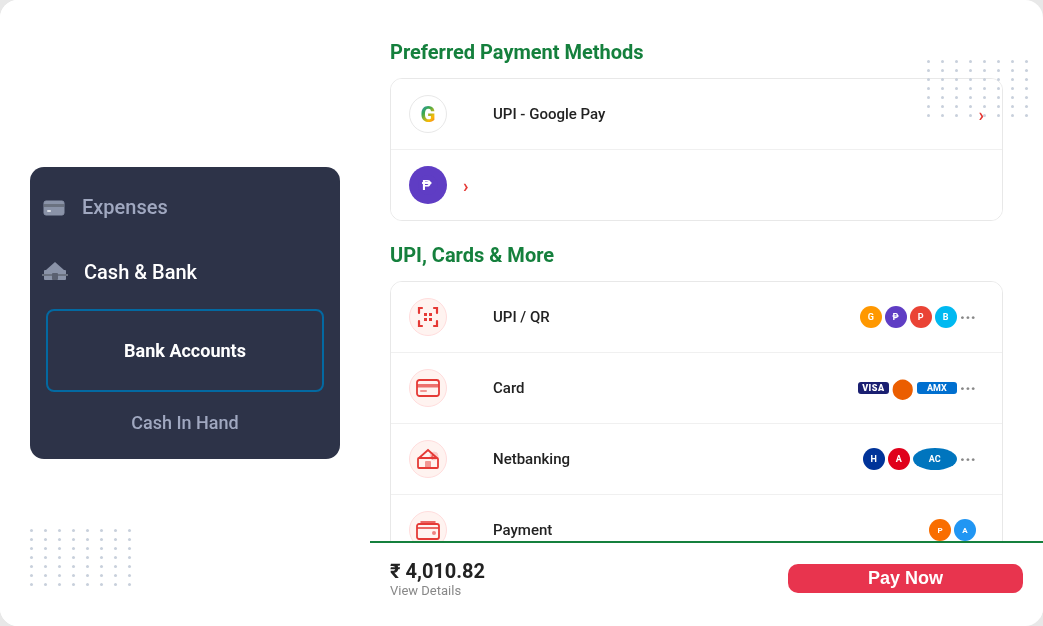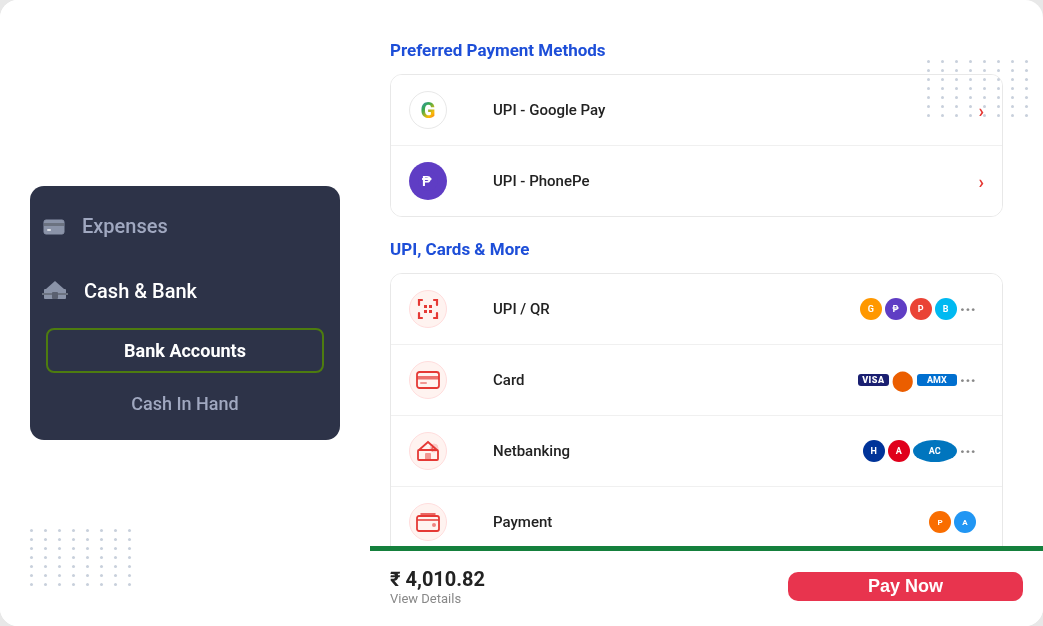--- a/index.html
+++ b/index.html
@@ -56,25 +56,25 @@
     .sidebar-subitem {
       padding: 16px 28px;
       font-size: 18px;
       font-weight: 500;
       cursor: pointer;
       color: #a0a8c0;
       text-align: center;
     }
     .sidebar-subitem.selected {
       background: transparent;
-      border: 2px solid #4d7c0f;
+      border: 2px solid #0369a1;
       border-radius: 8px;
       color: #fff;
       margin: 4px 16px;
-      padding: 10px 12px;
+      padding: 29px 12px;
       font-weight: 700;
     }
     .sidebar-subitem.inactive {
       color: #a0a8c0;
     }
     .dot-pattern {
       position: absolute;
       display: grid;
       grid-template-columns: repeat(8, 8px);
       gap: 6px;
@@ -96,23 +96,23 @@
       flex-direction: column;
       padding: 40px 40px 0 20px;
       position: relative;
       overflow: hidden;
     }
     .dot-pattern-topright {
       top: 60px;
       right: 10px;
     }
     .section-title {
-      font-size: 17px;
+      font-size: 20px;
       font-weight: 700;
-      color: #1d4ed8;
+      color: #15803d;
       margin-bottom: 14px;
     }
     .payment-list {
       border: 1.5px solid #e8e8e8;
       border-radius: 12px;
       overflow: hidden;
       margin-bottom: 22px;
     }
     .payment-item {
       display: flex;
@@ -155,28 +155,28 @@
     }
     .phonepe-icon {
       background: #5f3dc4;
       color: #fff;
       font-size: 18px;
       font-weight: 700;
     }
     
     .bottom-bar {
       position: absolute;
-      bottom: 0;
+      bottom: 8px;
       left: 0;
       right: 0;
       display: flex;
       align-items: center;
       padding: 16px 20px 20px 20px;
       background: #fff;
-      border-top: 5px solid #15803d;
+      border-top: 2px solid #15803d;
     }
     .amount-section {
       flex: 1;
     }
     .amount-value {
       font-size: 20px;
       font-weight: 700;
       color: #222;
     }
     .amount-link {
@@ -384,21 +384,20 @@
           <span class="chevron-right">›</span>
         </div>
 
         <div class="payment-item">
           <div class="payment-icon phonepe-icon">
             <svg width="22" height="22" viewBox="0 0 22 22" fill="none">
               <circle cx="11" cy="11" r="10" fill="#5f3dc4"></circle>
               <text x="5" y="16" font-size="14" font-weight="900" fill="white" font-family="sans-serif">₱</text>
             </svg>
           </div>
-          <span class="payment-label">UPI - PhonePe</span>
           <span class="chevron-right">›</span>
         </div>
       </div>
     </div>
 
     <div>
       <div class="section-title">UPI, Cards &amp; More</div>
       <div class="payment-list">
 
         <div class="payment-item">

